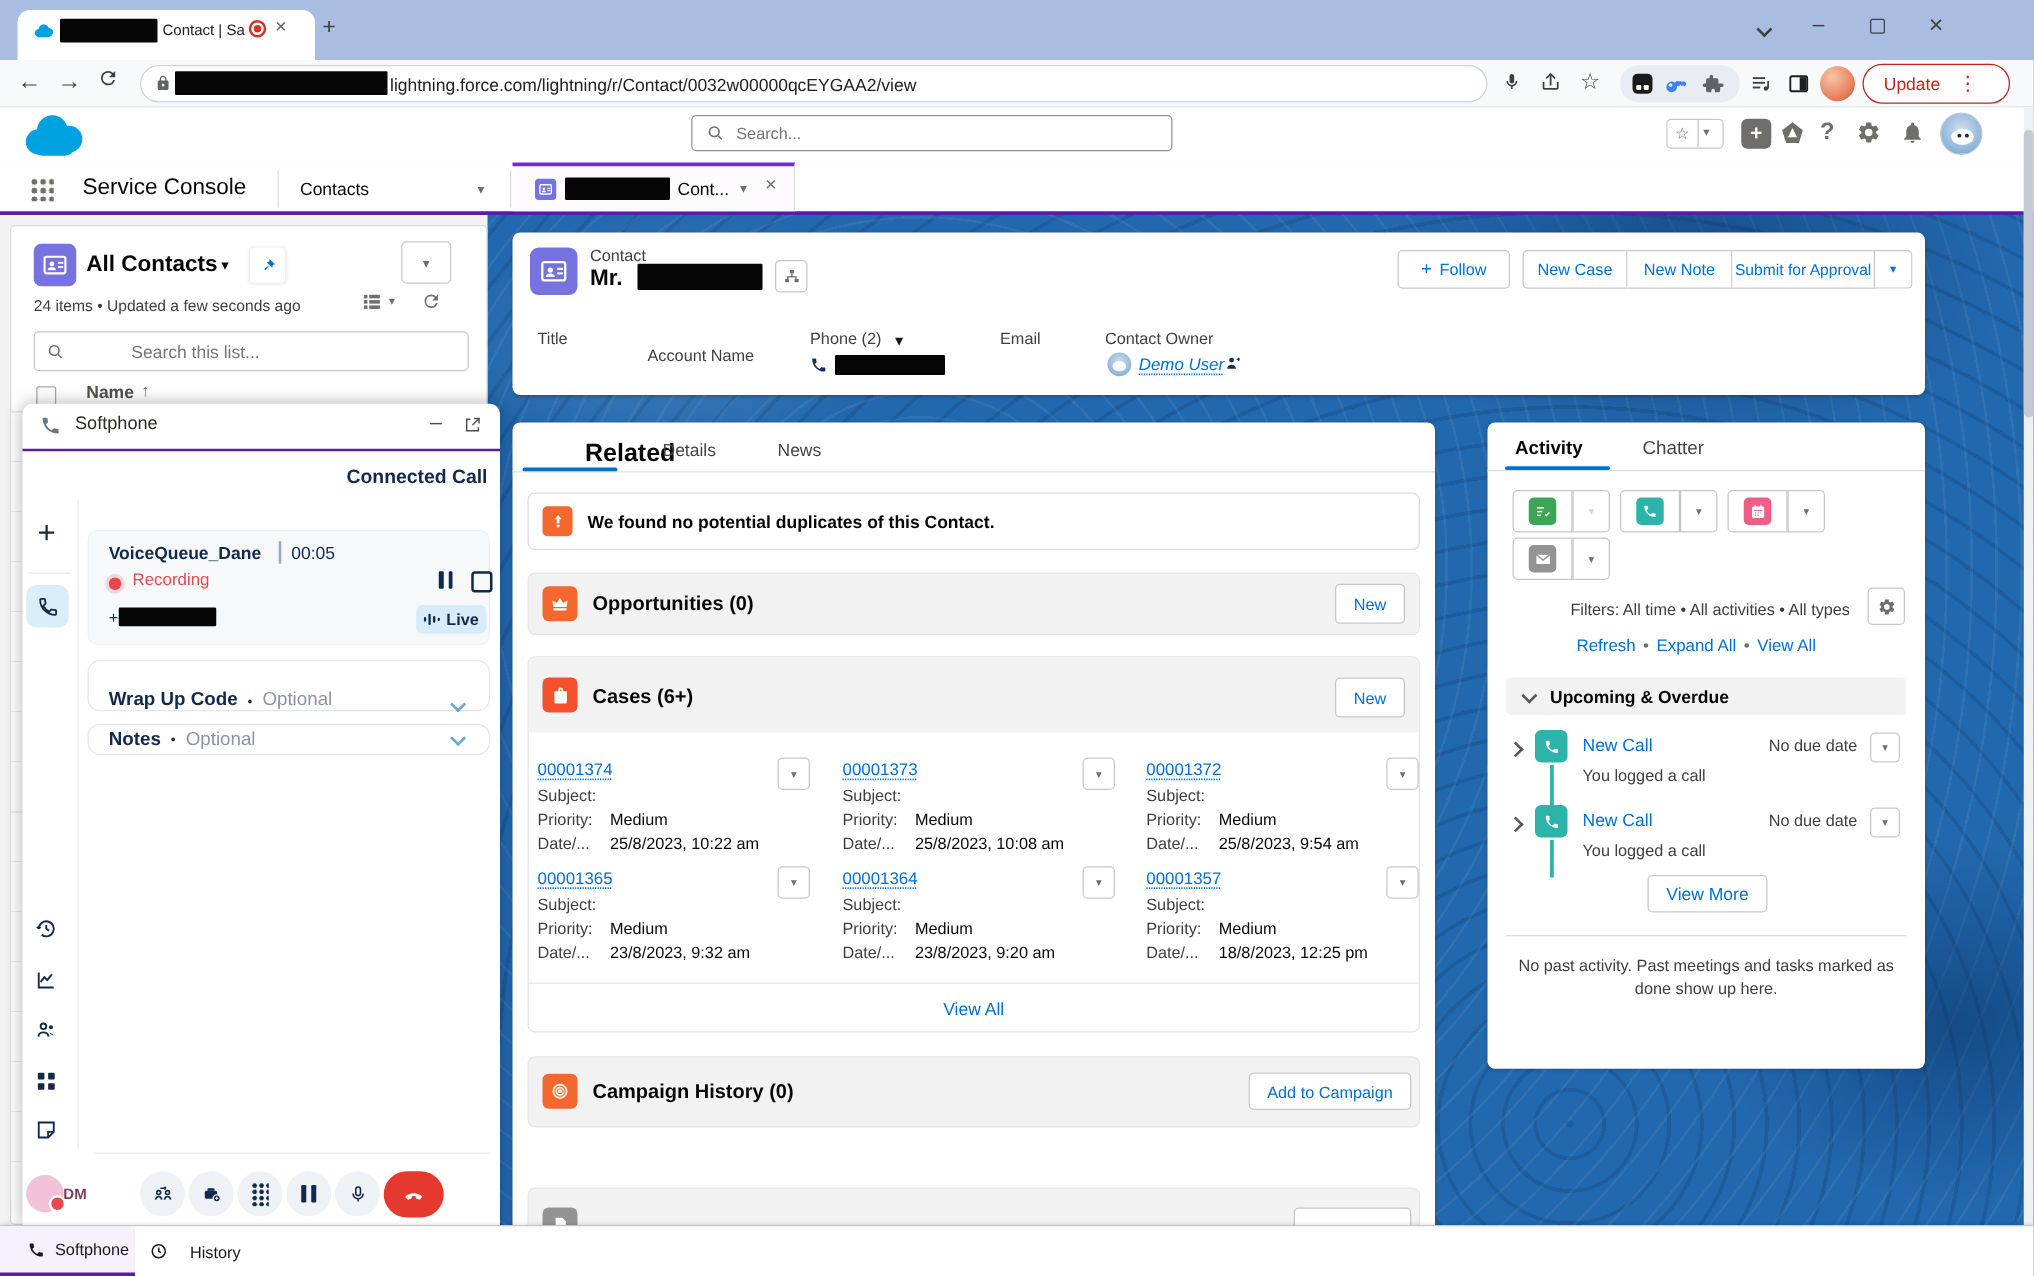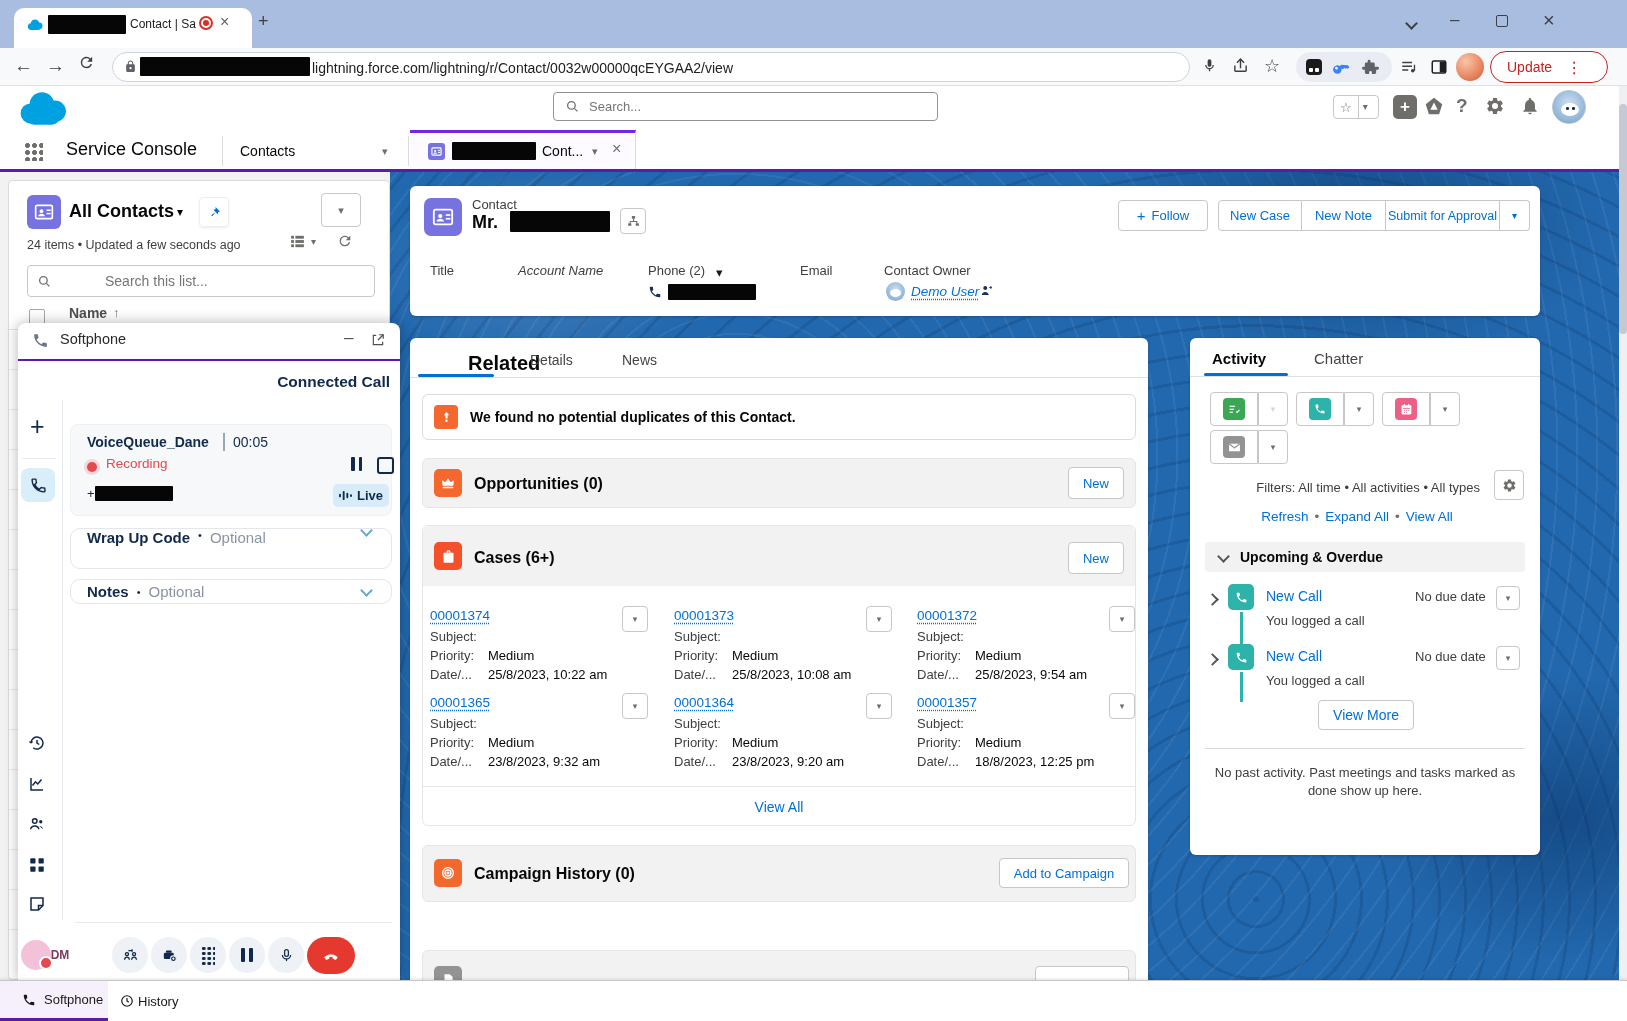--- a/index.html
+++ b/index.html
@@ -273,21 +273,21 @@
     <span>Follow</span>
   </div>
   <div class="abs btn gl" style="left:1218px;top:200px;width:84px;height:31px;">New Case</div>
   <div class="abs btn gm" style="left:1302px;top:200px;width:84px;height:31px;">New Note</div>
   <div class="abs btn gm" style="left:1386px;top:200px;width:114px;height:31px;font-size:12.5px;">Submit for Approval</div>
   <div class="abs btn gr" style="left:1500px;top:200px;width:30px;height:31px;">
     <span class="tri" style="color:#0070d2;">▾</span>
   </div>
 
   <div class="abs lbl" style="left:430px;top:263px;">Title</div>
-  <div class="abs lbl" style="left:518px;top:263px;font-style:italic;">Account Name</div>
+  <div class="abs lbl" style="left:518px;top:277px;">Account Name</div>
   <div class="abs lbl" style="left:648px;top:263px;">Phone (2)</div>
   <div class="abs" style="position:absolute;left:716px;top:265px;">▾</div>
   <div class="abs" style="left:648px;top:285px;">
     <svg width="14" height="14" viewBox="0 0 24 24" fill="#16325c">
         <path d="M6.62 10.79a15.1 15.1 0 0 0 6.59 6.59l2.2-2.2c.27-.27.67-.36 1.02-.24 1.12.37 2.33.57 3.57.57.55 0 1 .45 1 1V20c0 .55-.45 1-1 1-9.39 0-17-7.61-17-17 0-.55.45-1 1-1h3.5c.55 0 1 .45 1 1 0 1.25.2 2.45.57 3.57.11.35.03.74-.25 1.02l-2.2 2.2z"></path>
       </svg>
   </div>
   <div class="abs redact" style="left:668px;top:284px;width:88px;height:16px;"></div>
   <div class="abs lbl" style="left:800px;top:263px;">Email</div>
   <div class="abs lbl" style="left:884px;top:263px;">Contact Owner</div>
@@ -634,21 +634,21 @@
       <svg width="13" height="11" viewBox="0 0 14 12" fill="#11294b">
           <rect x="0" y="4" width="2" height="4" rx="1"></rect>
           <rect x="4" y="1" width="2" height="10" rx="1"></rect>
           <rect x="8" y="3" width="2" height="6" rx="1"></rect>
           <rect x="12" y="4.5" width="2" height="3" rx="1"></rect>
         </svg>
       <span class="navy" style="font-size:13px;font-weight:bold;">Live</span>
     </span>
   </div>
 
-  <div class="abs" style="left:70px;top:528px;width:322px;height:41px;border:1px solid #e3e6ea;border-radius:10px;background:#fff;display:flex;align-items:flex-start;">
+  <div class="abs" style="left:70px;top:528px;width:322px;height:41px;border:1px solid #e3e6ea;border-radius:10px;background:#fff;display:flex;align-items:flex-end;">
     <span class="navy" style="font-size:15px;font-weight:bold;margin-left:16px;">Wrap Up Code</span>
     <span style="margin:0 8px;color:#11294b;font-size:11px;">•</span>
     <span style="font-size:15px;color:#8a94a6;">Optional</span>
     <span class="chev" style="position:absolute;right:20px;border-color:#6aa8cc;margin-top:-3px;"></span>
   </div>
   <div class="abs" style="left:70px;top:579px;width:322px;height:25px;border:1px solid #e3e6ea;border-radius:10px;background:#fff;display:flex;align-items:center;">
     <span class="navy" style="font-size:15px;font-weight:bold;margin-left:16px;">Notes</span>
     <span style="margin:0 8px;color:#11294b;font-size:11px;">•</span>
     <span style="font-size:15px;color:#8a94a6;">Optional</span>
     <span class="chev" style="position:absolute;right:20px;border-color:#6aa8cc;margin-top:-3px;"></span>
@@ -706,16 +706,16 @@
     </span>
     <span style="margin-left:8px;font-size:13px;color:#181818;">Softphone</span>
   </div>
   <div class="abs flex" style="left:108px;top:981px;width:100px;height:40px;">
     <span style="margin-left:12px;">
       <svg width="14" height="14" viewBox="0 0 24 24" fill="none" stroke="#181818" stroke-width="2">
           <circle cx="12" cy="12" r="9"></circle>
           <path d="M12 7v5l3 2"></path>
         </svg>
     </span>
-    <span style="margin-left:4px;font-size:13px;color:#181818;">History</span>
+    <span style="margin-left:18px;font-size:13px;color:#181818;">History</span>
   </div>
 
 </div>
 
 </body></html>

